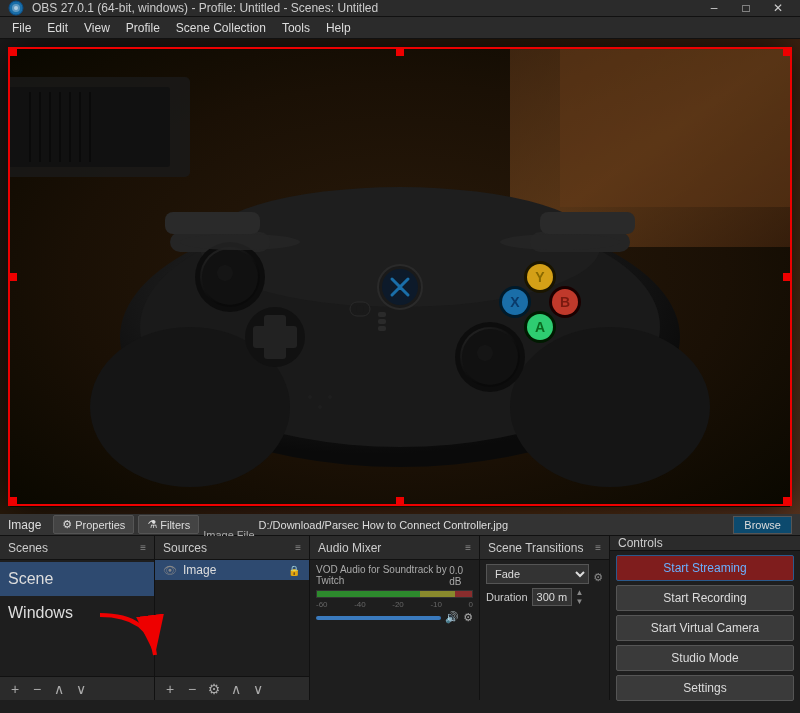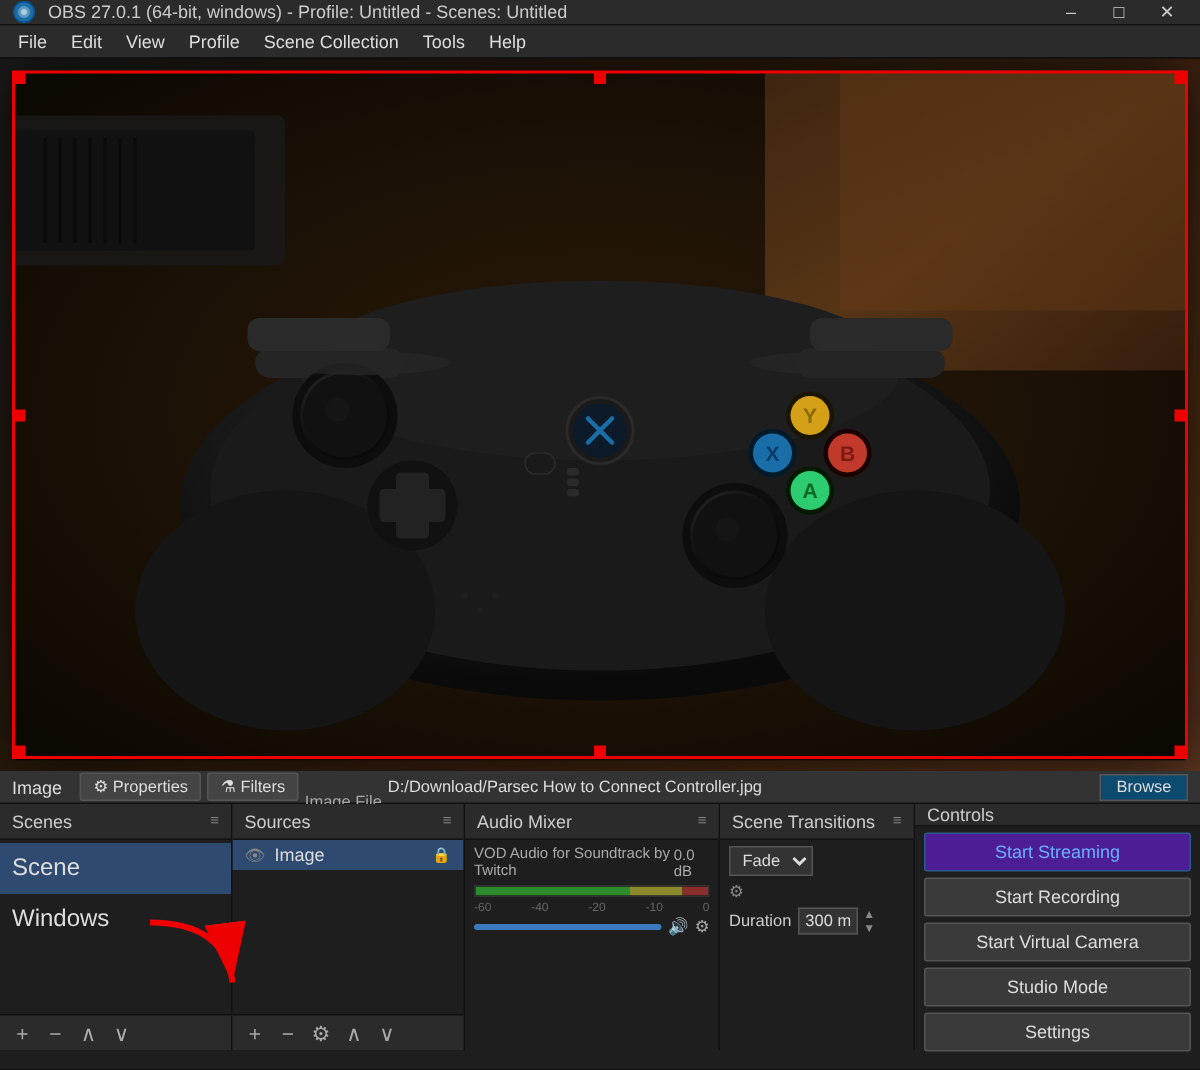--- a/index.html
+++ b/index.html
@@ -313,24 +313,23 @@
     
     #transitions-panel {
       width: 130px;
     }
     #transitions-content {
       flex: 1;
       padding: 4px 6px;
     }
     .transition-row {
       display: flex;
-      align-items: flex-start;
+      align-items: flex-end;
       gap: 4px;
       margin-bottom: 4px;
-      flex-direction: column;
     }
     .transition-select {
       flex: 1;
       background: #333;
       border: 1px solid #555;
       color: #ddd;
       font-size: 11px;
       padding: 2px 4px;
     }
     .transition-arrows {
@@ -378,21 +377,21 @@
       padding: 5px 0;
       background: #3a3a3a;
       border: 1px solid #555;
       color: #ddd;
       font-size: 12px;
       cursor: pointer;
       text-align: center;
       border-radius: 2px;
     }
     .control-btn.start-streaming {
-      background: #4c1d95;
+      background: #7f1d1d;
       border-color: #2a5a8c;
       color: #6ab0ff;
     }
 
     
     .panel-toolbar {
       height: 24px;
       background: #2b2b2b;
       display: flex;
       align-items: center;

